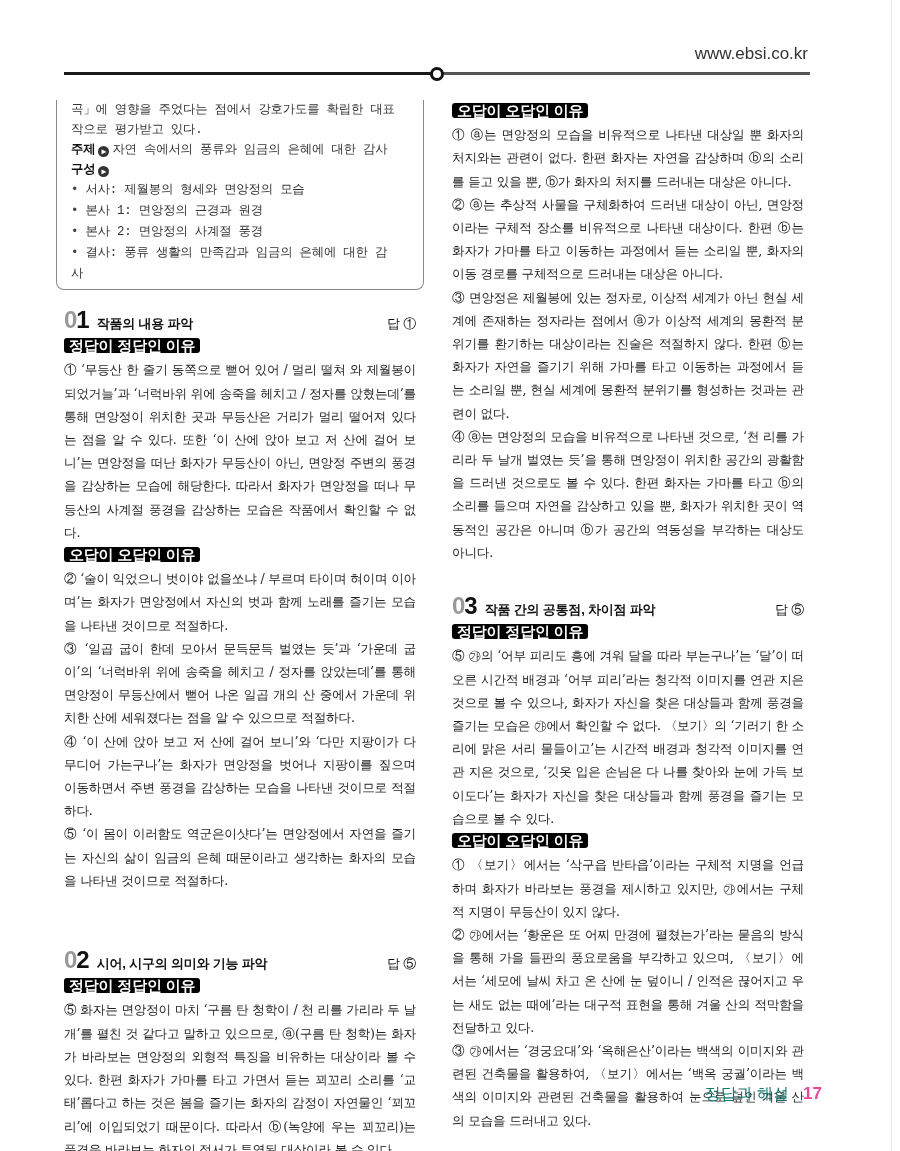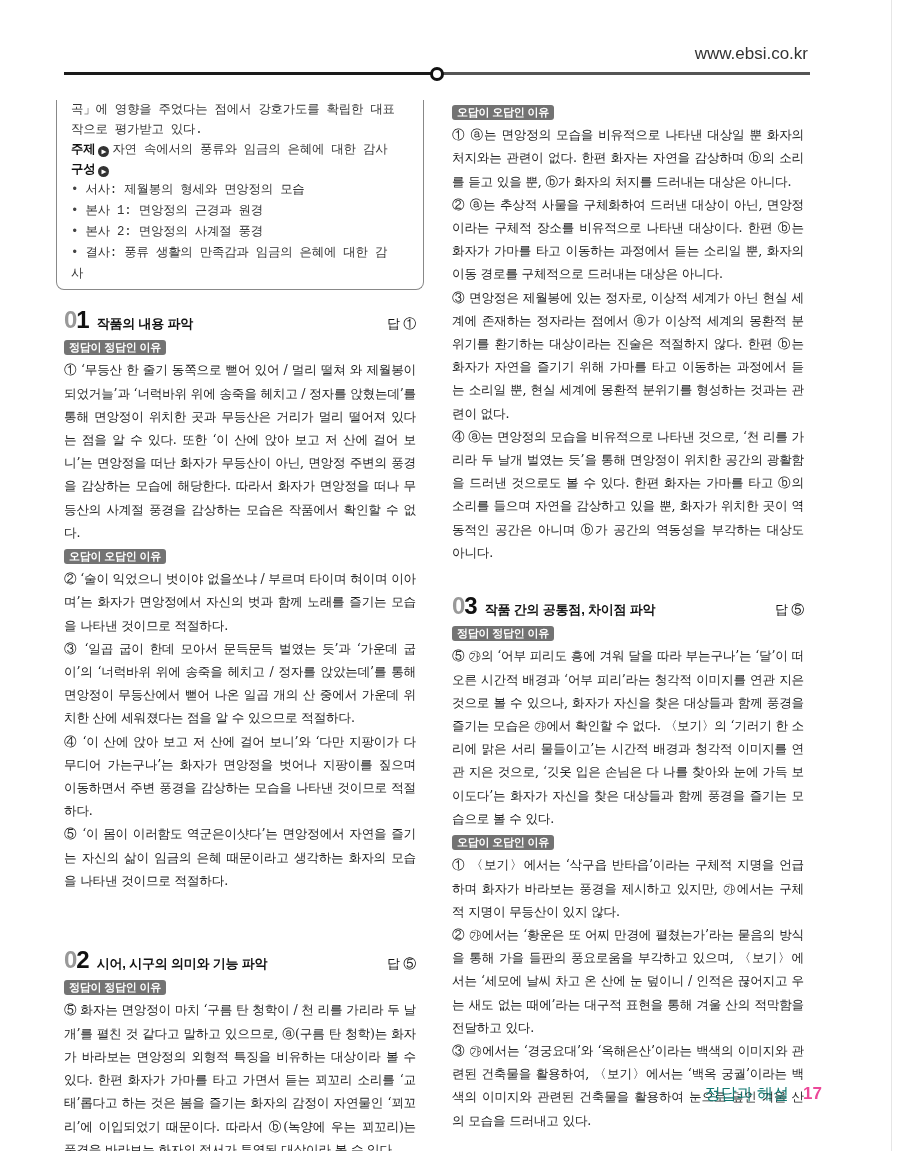--- a/index.html
+++ b/index.html
@@ -30,22 +30,22 @@
   .summary-box ul { list-style:none; margin:0; padding:0; }
   .summary-box li { line-height:21px; }
   .summary-box li::before { content:"• "; color:#444; }
   .q-head { display:flex; align-items:baseline; justify-content:space-between; margin-top:18px; font-family:"Liberation Sans", sans-serif; }
   .q-head .num { font-size:24px; font-weight:bold; letter-spacing:-1px; }
   .q-head .num .n0 { color:#999; }
   .q-head .num .n1 { color:#111; }
   .q-head .title { font-size:13px; font-weight:bold; margin-left:8px; flex:1; color:#111; }
   .q-head .answer { font-size:13px; color:#111; }
   .badge {
-    display:inline-block; background:#737373; color:#fff; font-family:"Liberation Sans", sans-serif;
-    font-size:11px; font-weight:bold; line-height:15px; padding:0 5px; border-radius:3px; margin:3px 0 1px 0;
+    display:inline-block; background:#000000; color:#fff; font-family:"Liberation Sans", sans-serif;
+    font-size:15px; font-weight:bold; line-height:15px; padding:0 5px; border-radius:3px; margin:3px 0 1px 0;
   }
   .para { margin:0; text-align:justify; }
   .page-footer { position:absolute; right:78px; top:1084px; font-family:"Liberation Sans", sans-serif; display:flex; align-items:baseline; gap:14px; }
   .page-footer .lbl { font-size:16px; color:#0f766e; }
   .page-footer .pg { font-size:17px; font-weight:bold; color:#ec4899; }
   .right-edge { position:absolute; right:8px; top:0; width:1px; height:1151px; background:#e6e6e6; }
 </style>
 </head>
 <body>
 

